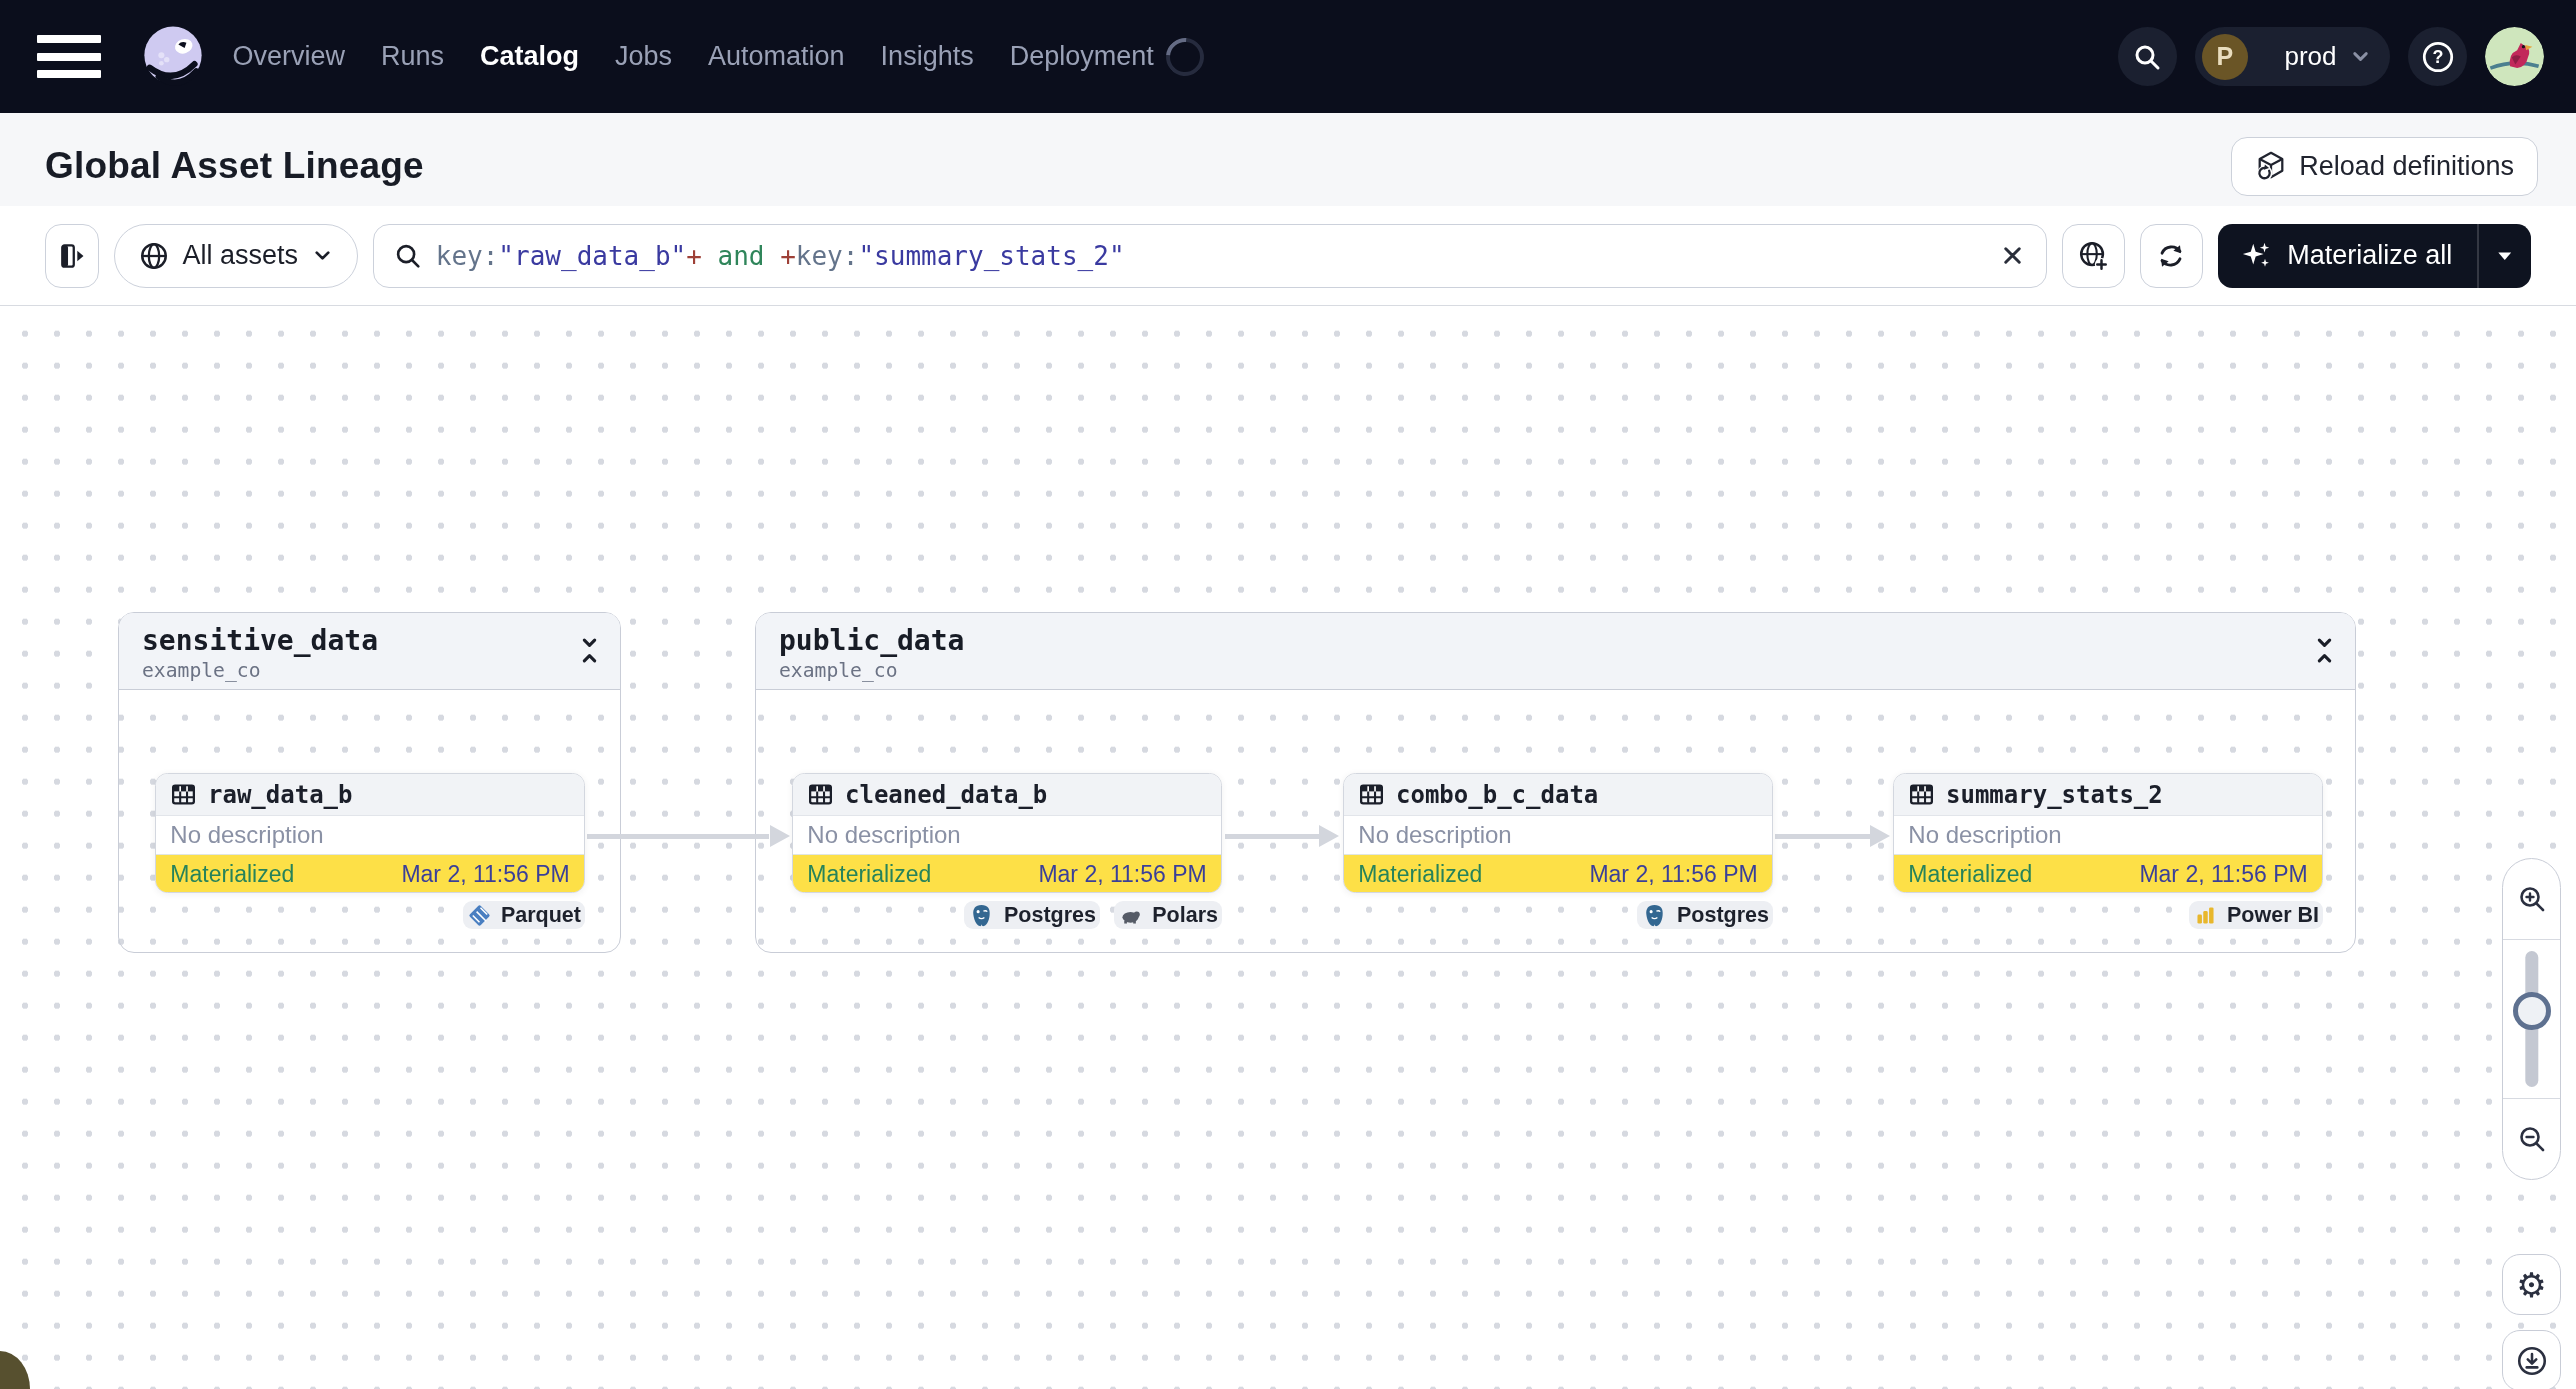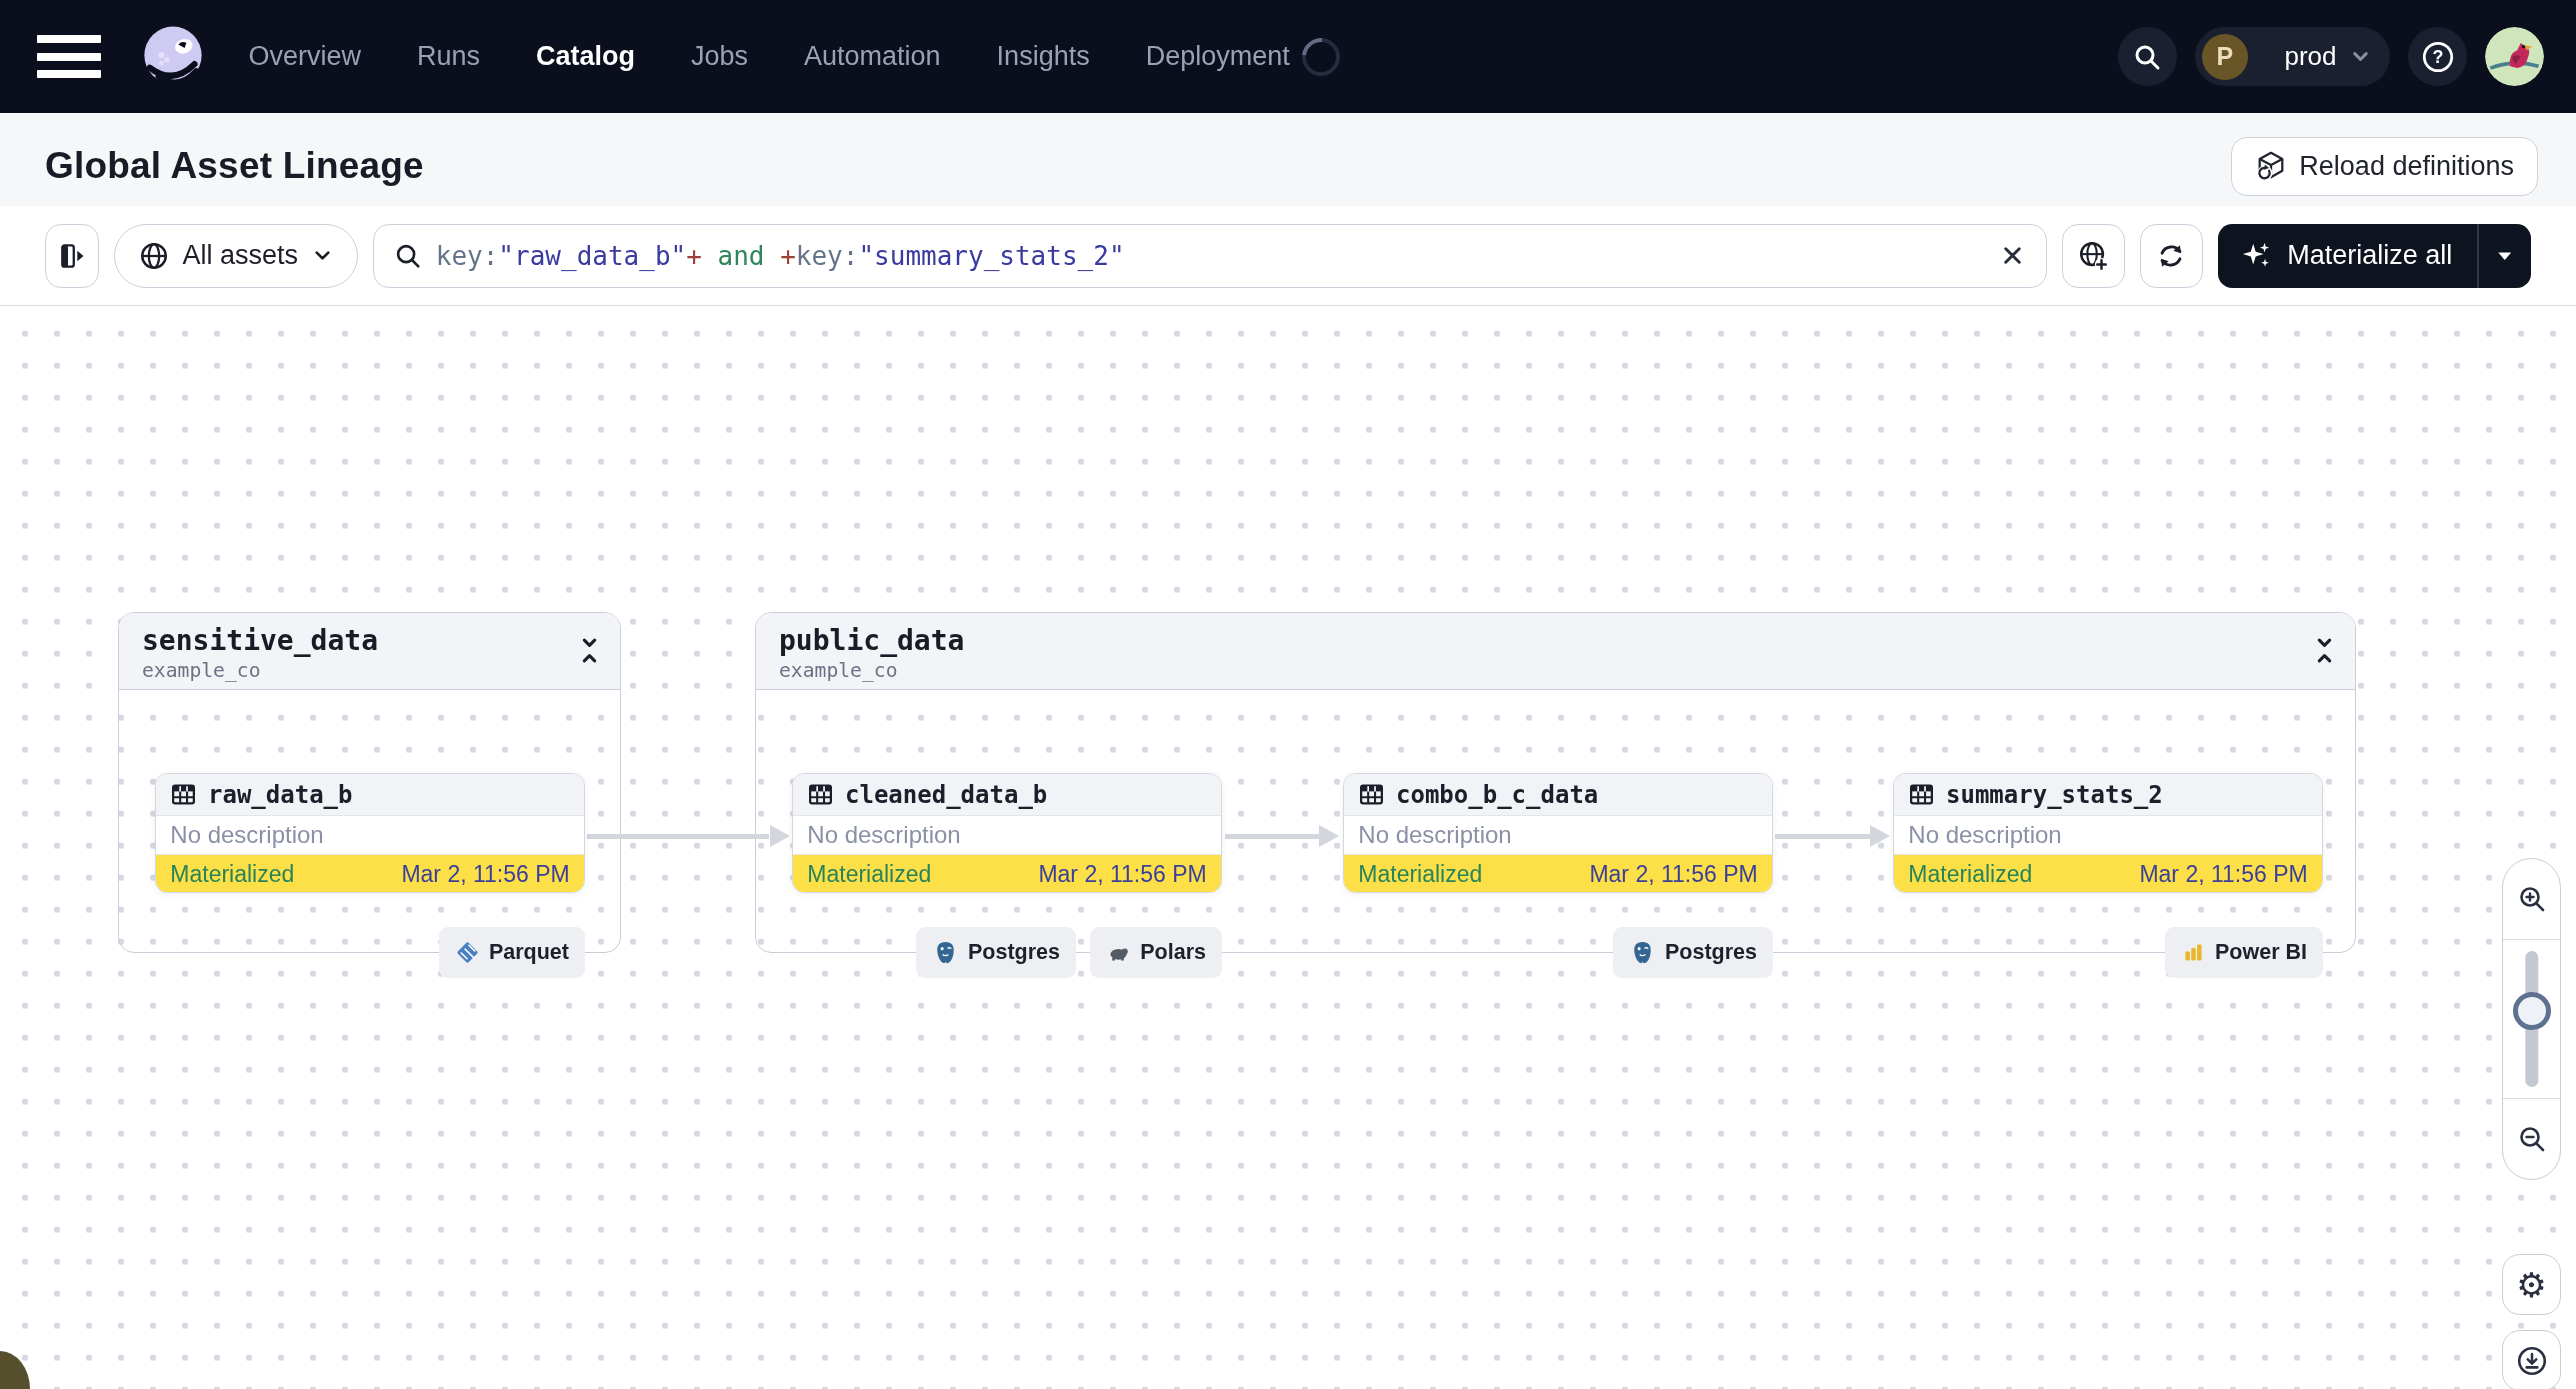--- a/index.html
+++ b/index.html
@@ -5,21 +5,21 @@
   html,body{margin:0;padding:0;width:2576px;height:1389px;overflow:hidden;
     font-family:"Liberation Sans","DejaVu Sans",sans-serif;background:#fff;}
   .app{position:relative;width:2576px;height:1389px;}
 
   
   .nav{position:absolute;left:0;top:0;width:100%;height:113px;background:#0b0e1c;
     display:flex;align-items:center;box-sizing:border-box;padding:0 32px;}
   .hamburger{width:66px;height:52px;display:flex;flex-direction:column;justify-content:center;gap:9.8px;cursor:pointer;margin-left:5.4px;}
   .hamburger span{display:block;width:64px;height:8px;background:#fff;border-radius:0.9px;}
   .logo{width:68px;height:68px;margin:0 25px 0 36px;flex:0 0 auto;}
-  .nav-links{display:flex;align-items:center;gap:56px;margin-left:16px;}
+  .nav-links{display:flex;align-items:center;gap:36px;}
   .nav-link{font-size:27px;color:#9aa1b6;text-decoration:none;cursor:pointer;}
   .nav-link.active{color:#ffffff;font-weight:700;}
   .spinner{width:30px;height:30px;border-radius:50%;border:4.5px solid #262b3e;border-top-color:#646b84;margin-left:12.5px;transform:rotate(-40deg);}
   .nav-right{margin-left:auto;display:flex;align-items:center;gap:18px;}
   .nav-circle{width:59px;height:59px;border-radius:50%;background:#1b2030;display:flex;align-items:center;justify-content:center;cursor:pointer;}
   .deploy-pill{height:59px;border-radius:32px;background:#1b2030;display:flex;align-items:center;gap:12.5px;padding:0 18px 0 7.2px;cursor:pointer;}
   .deploy-avatar{width:46px;height:46px;border-radius:50%;background:#6a5526;color:#e9ddbe;font-size:25px;font-weight:700;display:flex;align-items:center;justify-content:center;}
   .deploy-name{color:#ffffff;font-size:26px;font-weight:400;margin-left:24px;}
   .user-avatar{width:59px;height:59px;border-radius:50%;overflow:hidden;cursor:pointer;flex:0 0 auto;}
 
@@ -62,22 +62,22 @@
   .node{position:absolute;width:430px;height:120px;background:#fff;border:1.8px solid #d3d7df;border-radius:12.5px;
     box-sizing:border-box;overflow:hidden;box-shadow:0 1.8px 7.2px rgba(20,25,40,.06);cursor:pointer;top:466px;}
   .node-header{height:41px;background:#f1f3f6;border-bottom:0.9px solid #e2e5ea;display:flex;align-items:center;gap:10.7px;padding:0 14.3px;}
   .node-name{font-family:"DejaVu Sans Mono","Liberation Mono",monospace;font-size:24px;font-weight:700;color:#1b1f2a;}
   .node-desc{height:38px;display:flex;align-items:center;padding:0 14.3px;font-size:24px;color:#8a91a5;}
   .node-status{height:38px;background:#fde047;border-top:0.9px solid #e0e6e2;display:flex;align-items:center;padding:0 14.3px;font-size:23px;}
   .status-label{color:#27835a;}
   .status-ts{margin-left:auto;color:#3a3f99;}
 
   .badge-row{position:absolute;top:594px;width:430px;display:flex;justify-content:flex-end;gap:14.3px;}
-  .badge{height:51px;background:#edeff3;border-radius:9px;display:flex;align-items:center;gap:9px;padding:0 16px;
-    font-size:21.5px;font-weight:700;color:#1d212c;cursor:pointer;margin-top:26px;}
+  .badge{height:28px;background:#edeff3;border-radius:9px;display:flex;align-items:center;gap:9px;padding:0 4px;
+    font-size:21.5px;font-weight:700;color:#1d212c;cursor:pointer;}
 
   .edge{position:absolute;height:4.5px;background:#d3d6dd;top:527px;}
   .edge-head{position:absolute;width:0;height:0;border-top:11.6px solid transparent;border-bottom:11.6px solid transparent;
     border-left:20.6px solid #d3d6dd;top:518px;}
 
   
   .zoom-panel{position:absolute;left:2502px;top:551px;width:59px;height:322px;background:#fff;border:1.8px solid #c9cdd7;
     border-radius:30px;box-sizing:border-box;display:flex;flex-direction:column;}
   .zoom-btn{height:80px;display:flex;align-items:center;justify-content:center;cursor:pointer;}
   .zoom-mid{flex:1;position:relative;border-top:1.8px solid #d7dae1;border-bottom:1.8px solid #d7dae1;}

